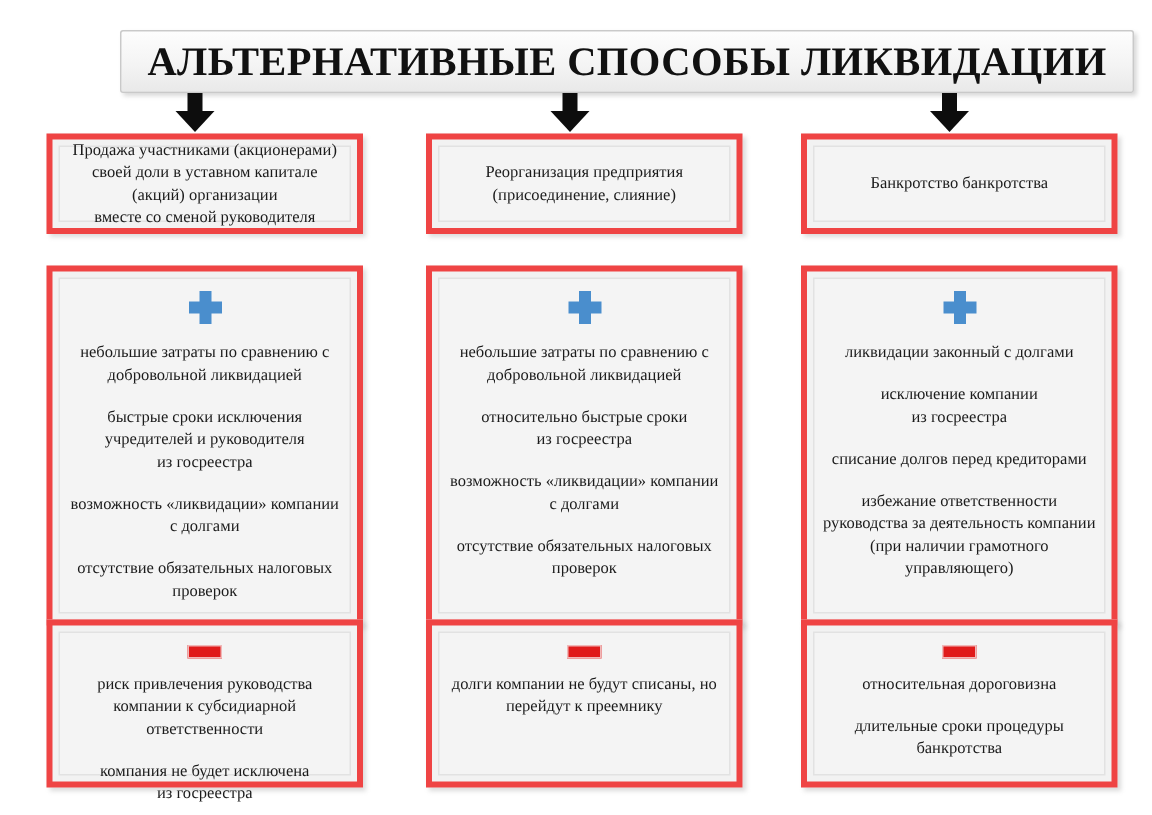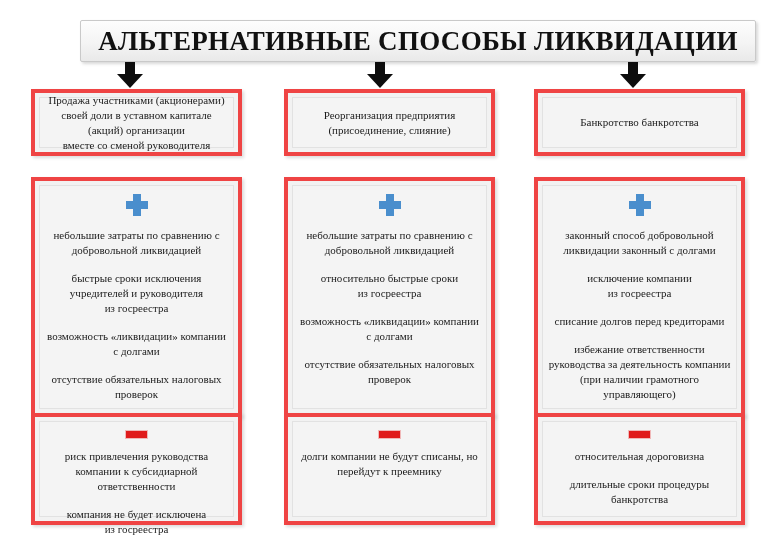--- a/index.html
+++ b/index.html
@@ -250,21 +250,20 @@
   </div>
 </div>
 
 <div class="panel col-3 row-pros">
   <div class="panel-inner">
     <div class="plus-icon">
       <div class="bar-h"></div>
       <div class="bar-v"></div>
     </div>
     <div class="item">
-      <div class="item-line">законный способ добровольной</div>
       <div class="item-line">ликвидации законный с долгами</div>
     </div>
     <div class="item">
       <div class="item-line">исключение компании</div>
       <div class="item-line">из госреестра</div>
     </div>
     <div class="item">
       <div class="item-line">списание долгов перед кредиторами</div>
     </div>
     <div class="item">

